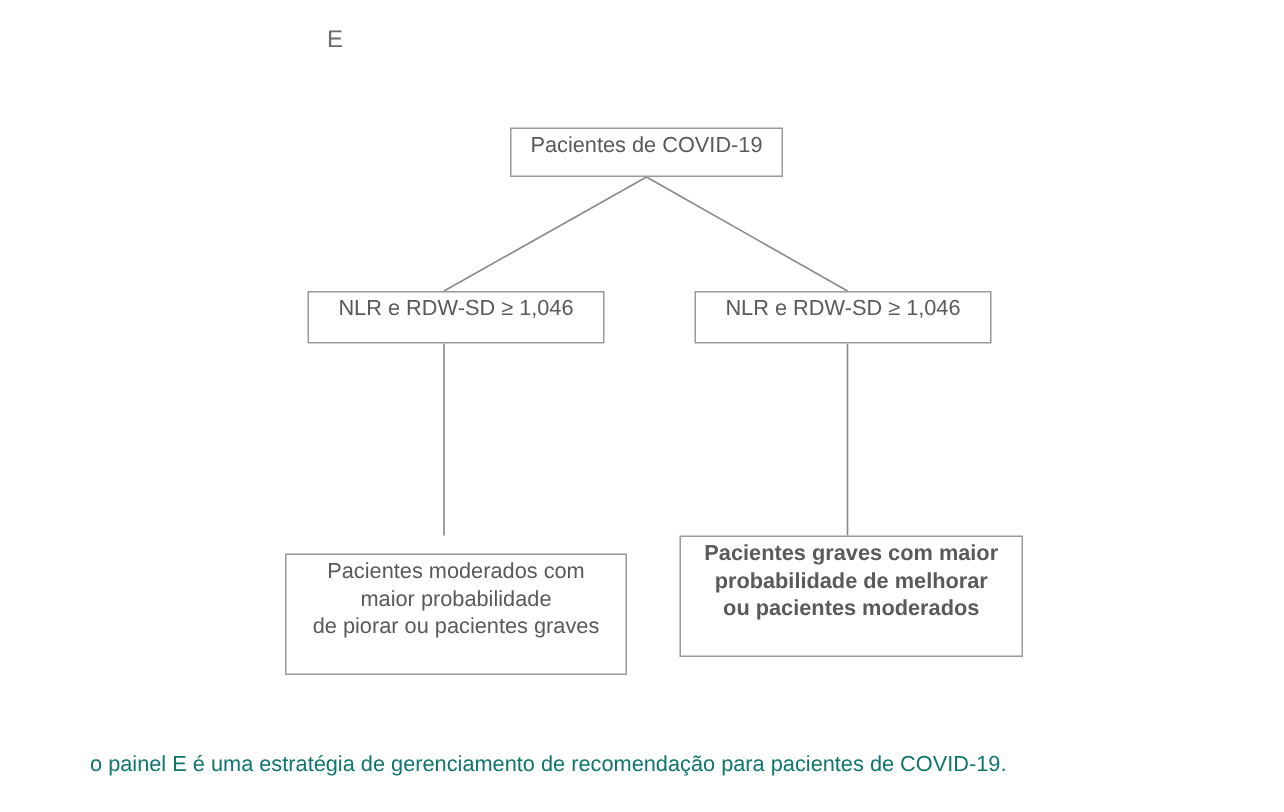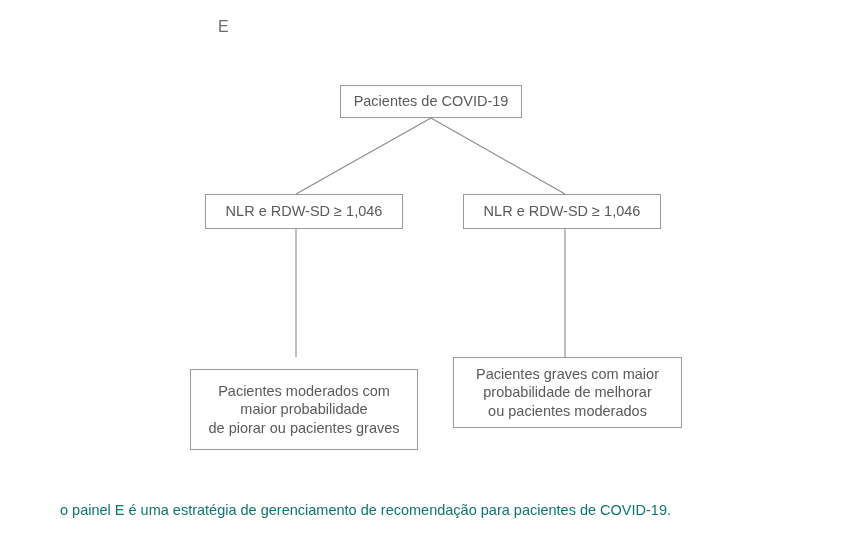--- a/index.html
+++ b/index.html
@@ -47,21 +47,20 @@
   }
 
   
   .node {
     position: absolute;
     box-sizing: border-box;
     border: 1px solid #9a9a9a;
     background: #ffffff;
     color: #5a5a5a;
     display: flex;
-    align-items: center;
     justify-content: center;
     text-align: center;
     font-size: 14.5px;
     line-height: 1.28;
     padding: 2px 6px;
   }
 
   .node-root {
     left: 340px;
     top: 85px;
@@ -87,21 +86,22 @@
     left: 190px;
     top: 369px;
     width: 228px;
     height: 81px;
   }
 
   .node-leaf-right {
     left: 453px;
     top: 357px;
     width: 229px;
-    height: 71px;
+    height: 81px;
+    font-weight: bold;
   }
 
   .node-text {
     display: block;
     white-space: pre-line;
   }
 
   
   .caption {
     position: absolute;

